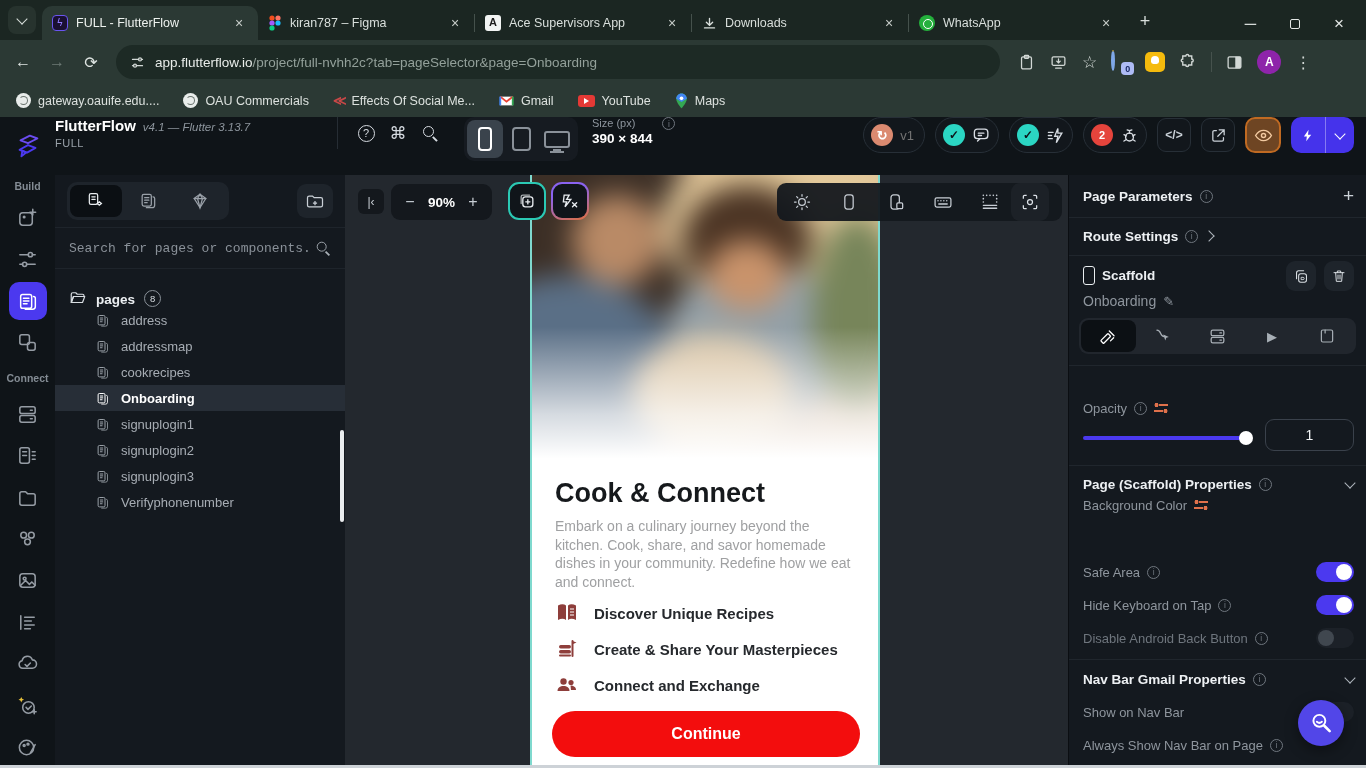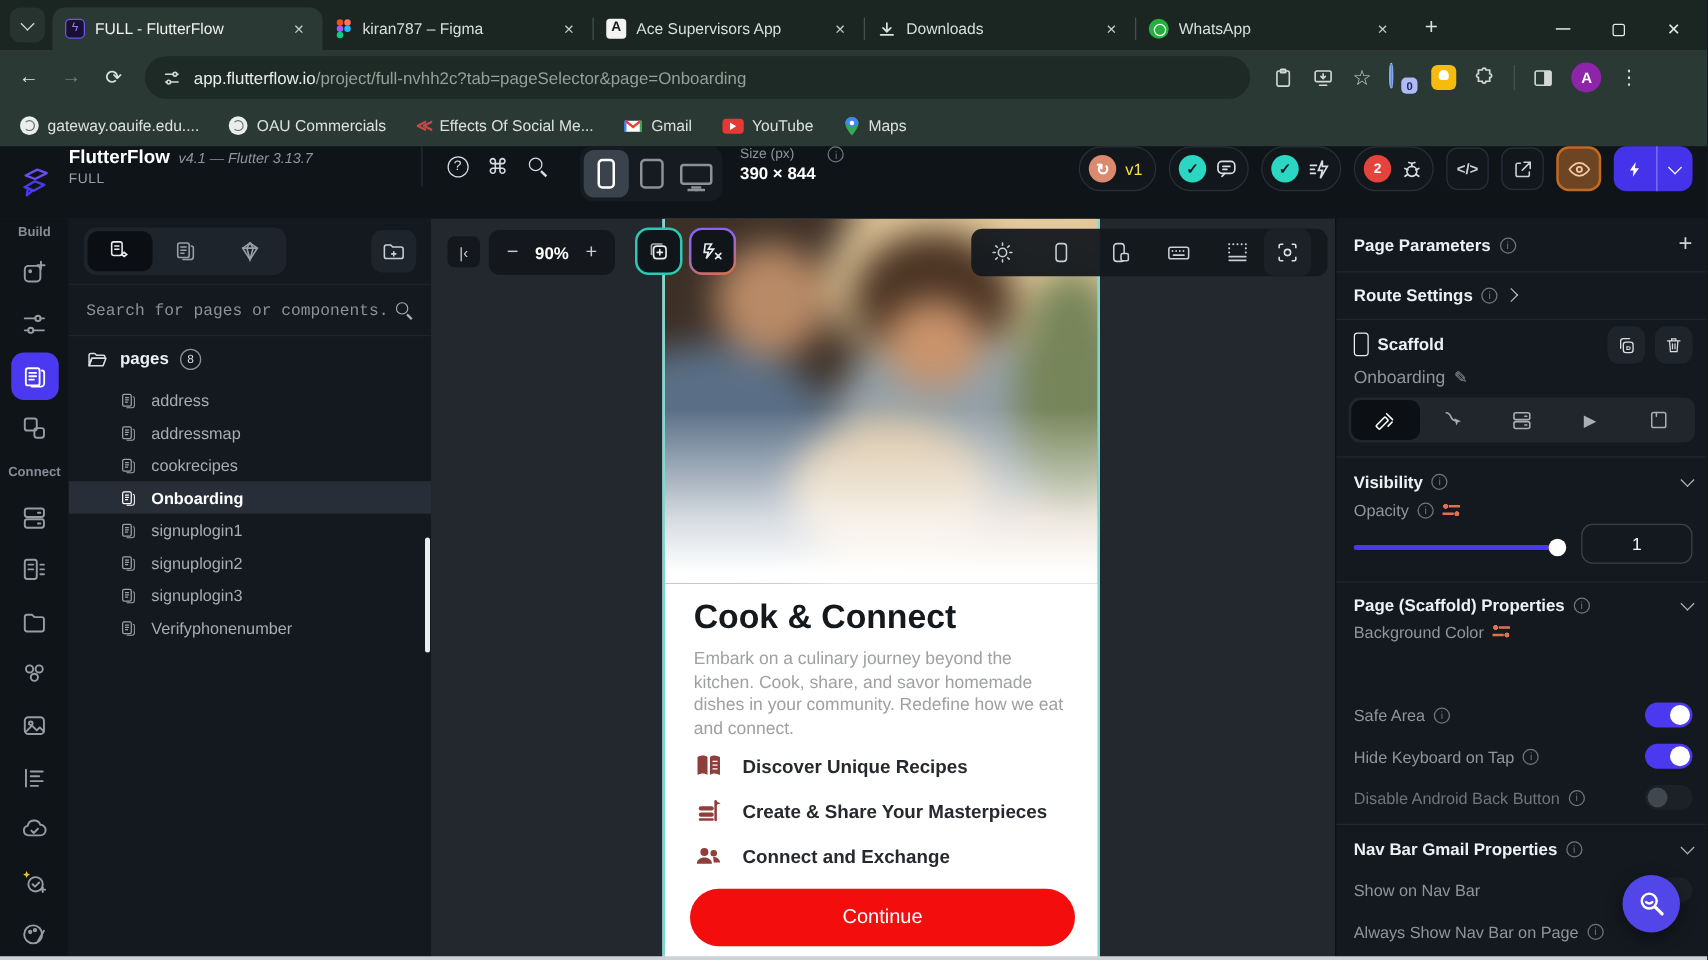--- a/index.html
+++ b/index.html
@@ -105,40 +105,40 @@
 .seg{width:52px;height:32px;border-radius:8px;color:#9AA1A9}
 .seg.sel{background:#0B0F13;color:#E9EDF0}
 .seg svg{stroke:currentColor;fill:none;stroke-width:1.5;stroke-linecap:round}
 .fldadd{margin-left:auto;width:36px;height:34px;background:#1E242B;border-radius:9px}
 .fldadd svg{stroke:#C9CFD6;fill:none;stroke-width:1.5}
 .searchrow{height:42px;border-top:1px solid #1E242B;border-bottom:1px solid #1E242B;display:flex;align-items:center;padding:0 14px;gap:8px}
 .searchrow input{flex:1;background:transparent;border:0;outline:0;color:#C7CDD3;font-size:13px;font-family:Liberation Mono, monospace}
 .searchrow input::placeholder{color:#8A9199}
 .searchrow .lens{color:#A9B0B7;transform:scale(.9)}
 .tree{padding-top:10px;position:relative;flex:1}
-.frow{height:28px;display:flex;align-items:flex-start;gap:9px;padding-left:14px}
+.frow{height:28px;display:flex;align-items:flex-end;gap:9px;padding-left:14px}
 .frow .fname{color:#ECEFF2;font-weight:bold;font-size:13.5px}
 .cntbadge{width:17px;height:17px;border:1.2px solid #8A9199;border-radius:50%;color:#D8DDE2;font-size:9.5px}
 .prow{height:26px;display:flex;align-items:center;gap:11px;padding-left:40px;font-size:13px;color:#A7ADB4}
 .prow svg,.frow svg{flex:0 0 auto}
 .prow.sel{background:#272E37;color:#FFF;font-weight:bold}
 .ppscroll{position:absolute;right:1px;top:255px;width:4px;height:92px;background:#EAEDEF;border-radius:2px}
 
 .canvas{flex:1;position:relative;background:#23282E;overflow:hidden}
 .phone{position:absolute;left:185px;top:0;width:350px;height:610px;background:#FFF;border-left:2px solid #7FD9CE;border-right:2px solid #7FD9CE}
 .photo{position:relative;height:292px;overflow:hidden;background:#C8A585}
 .photo .blur{position:absolute;inset:-20px;filter:blur(14px)}
 .blob{position:absolute;border-radius:50%}
 .fade{position:absolute;inset:0;background:linear-gradient(180deg,rgba(255,255,255,0) 52%,rgba(255,255,255,.75) 82%,#FFF 97%)}
 .phtitle{position:absolute;top:303px;left:23px;font-size:27px;font-weight:bold;color:#16191C}
 .phdesc{position:absolute;top:342px;left:23px;width:300px;font-size:14px;line-height:18.5px;color:#9FA0A2}
 .feat{position:absolute;left:23px;display:flex;align-items:center;gap:15px}
 .feat svg{flex:0 0 24px}
 .feat .ft{font-size:15px;font-weight:bold;color:#26292D}
-.ctabtn{position:absolute;top:536px;left:20px;width:308px;height:46px;background:#F30D0D;border-radius:24px;color:#FFF;font-weight:normal;font-size:16px}
+.ctabtn{position:absolute;top:536px;left:20px;width:308px;height:46px;background:#F30D0D;border-radius:24px;color:#FFF;font-weight:bold;font-size:16px}
 .collapsebtn{position:absolute;left:13px;top:14px;width:26px;height:25px;background:#14181D;border-radius:6px;color:#C8CED5;font-size:12px}
 .zoompill{position:absolute;left:46px;top:9px;height:36px;background:#14181D;border-radius:9px;display:flex;align-items:center;padding:0 5px}
 .zbtn{width:28px;height:28px;color:#C8CED5;font-size:16px}
 .zval{color:#FFF;font-weight:bold;font-size:13.5px;padding:0 4px}
 .cvaddbtn{position:absolute;left:163px;top:7px;width:38px;height:38px;border-radius:11px;border:2px solid #2BC9B4;background:#10151A}
 .cvactbtn{position:absolute;left:206px;top:7px;width:38px;height:38px;border-radius:11px;border:2px solid transparent;background:linear-gradient(#10151A,#10151A) padding-box,linear-gradient(160deg,#8A63F0 30%,#E0703C) border-box}
 .cvaddbtn svg,.cvactbtn svg{stroke:#E8ECF0;fill:none;stroke-width:1.6;stroke-linecap:round}
 .cvtoolbar{position:absolute;left:432px;top:8px;height:38px;background:#14181DF2;border-radius:9px;display:flex;align-items:center;padding:0 14px;gap:25px;color:#C8CED5;z-index:5}
 .cvt{width:22px;height:22px}
 .cvt svg{stroke:#C8CED5;fill:none;stroke-width:1.5;stroke-linecap:round}
@@ -342,21 +342,21 @@
         </div>
     </div>
     <div class="sizeblk">
       <span class="sl">Size (px)</span>
       <span class="sv">390 × 844</span>
     </div>
     <span class="info" style="margin-left:10px"></span>
     <div class="hright">
       <div class="pill">
         <span class="cir orange c">↻</span>
-        <span style="color:#fde047;font-size:13px;padding-right:3px">v1</span>
+        <span style="color:#737373;font-size:13px;padding-right:3px">v1</span>
       </div>
       <div class="pill">
         <span class="cir teal c">✓</span>
         <svg class="pillicon" width="19" height="19" viewBox="0 0 24 24" fill="none" stroke="currentColor" stroke-width="1.7" stroke-linecap="round">
             <rect x="3" y="4" width="17" height="12" rx="4"></rect>
             <path d="M7 19l3-3"></path>
             <path d="M8 9h7M8 12h4"></path>
           </svg>
       </div>
       <div class="pill">
@@ -772,25 +772,20 @@
             <span style="font-size:13px">▶</span>
           </div>
         <div class="rtab c">
             <svg width="18" height="18" viewBox="0 0 24 24">
               <rect x="4.5" y="4" width="15" height="16" rx="2"></rect>
               <path d="M9.5 4v4"></path>
             </svg>
           </div>
       </div>
       <div class="rdiv" style="top:190px"></div>
-      <div class="rrow" style="top:198px;height:24px">
-        <span class="rh">Visibility</span>
-        <span class="info"></span>
-        <span class="chev chevg mla"></span>
-      </div>
       <div class="rrow" style="top:222px;height:22px">
         <span class="rl">Opacity</span>
         <span class="info"></span>
         <span class="condicon"></span>
       </div>
       <div class="slider">
         <div class="track"></div>
         <div class="thumb"></div>
       </div>
       <div class="valbox c">1</div>

